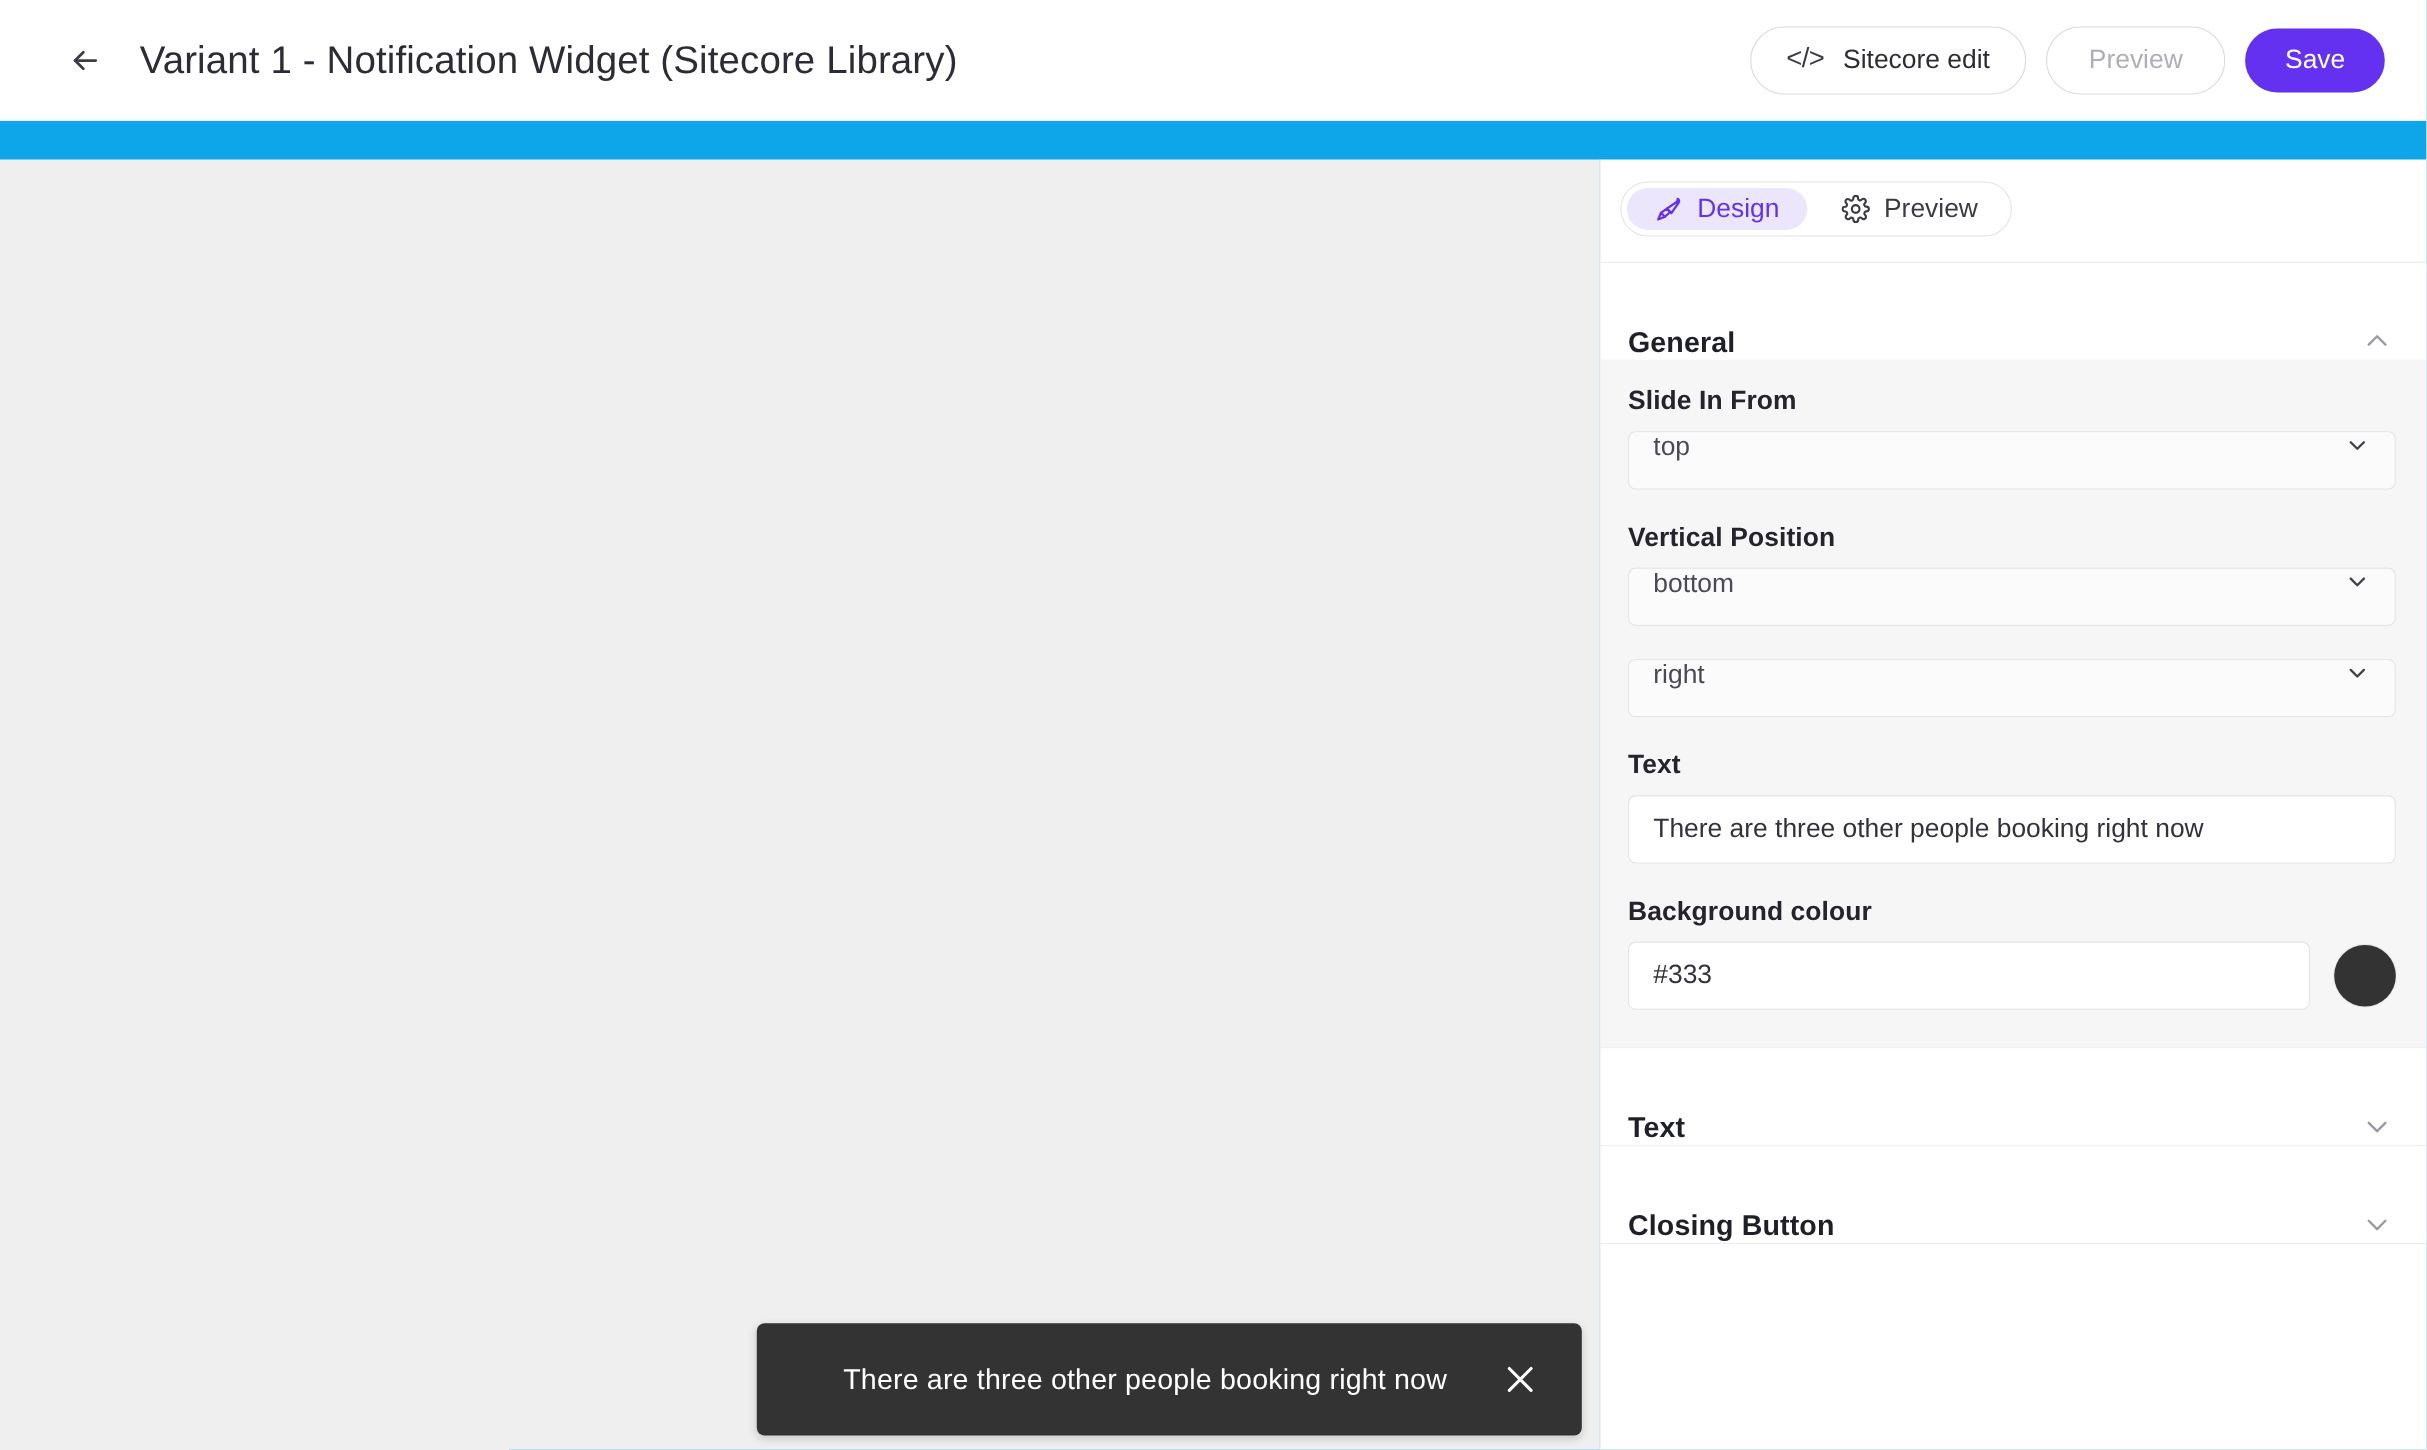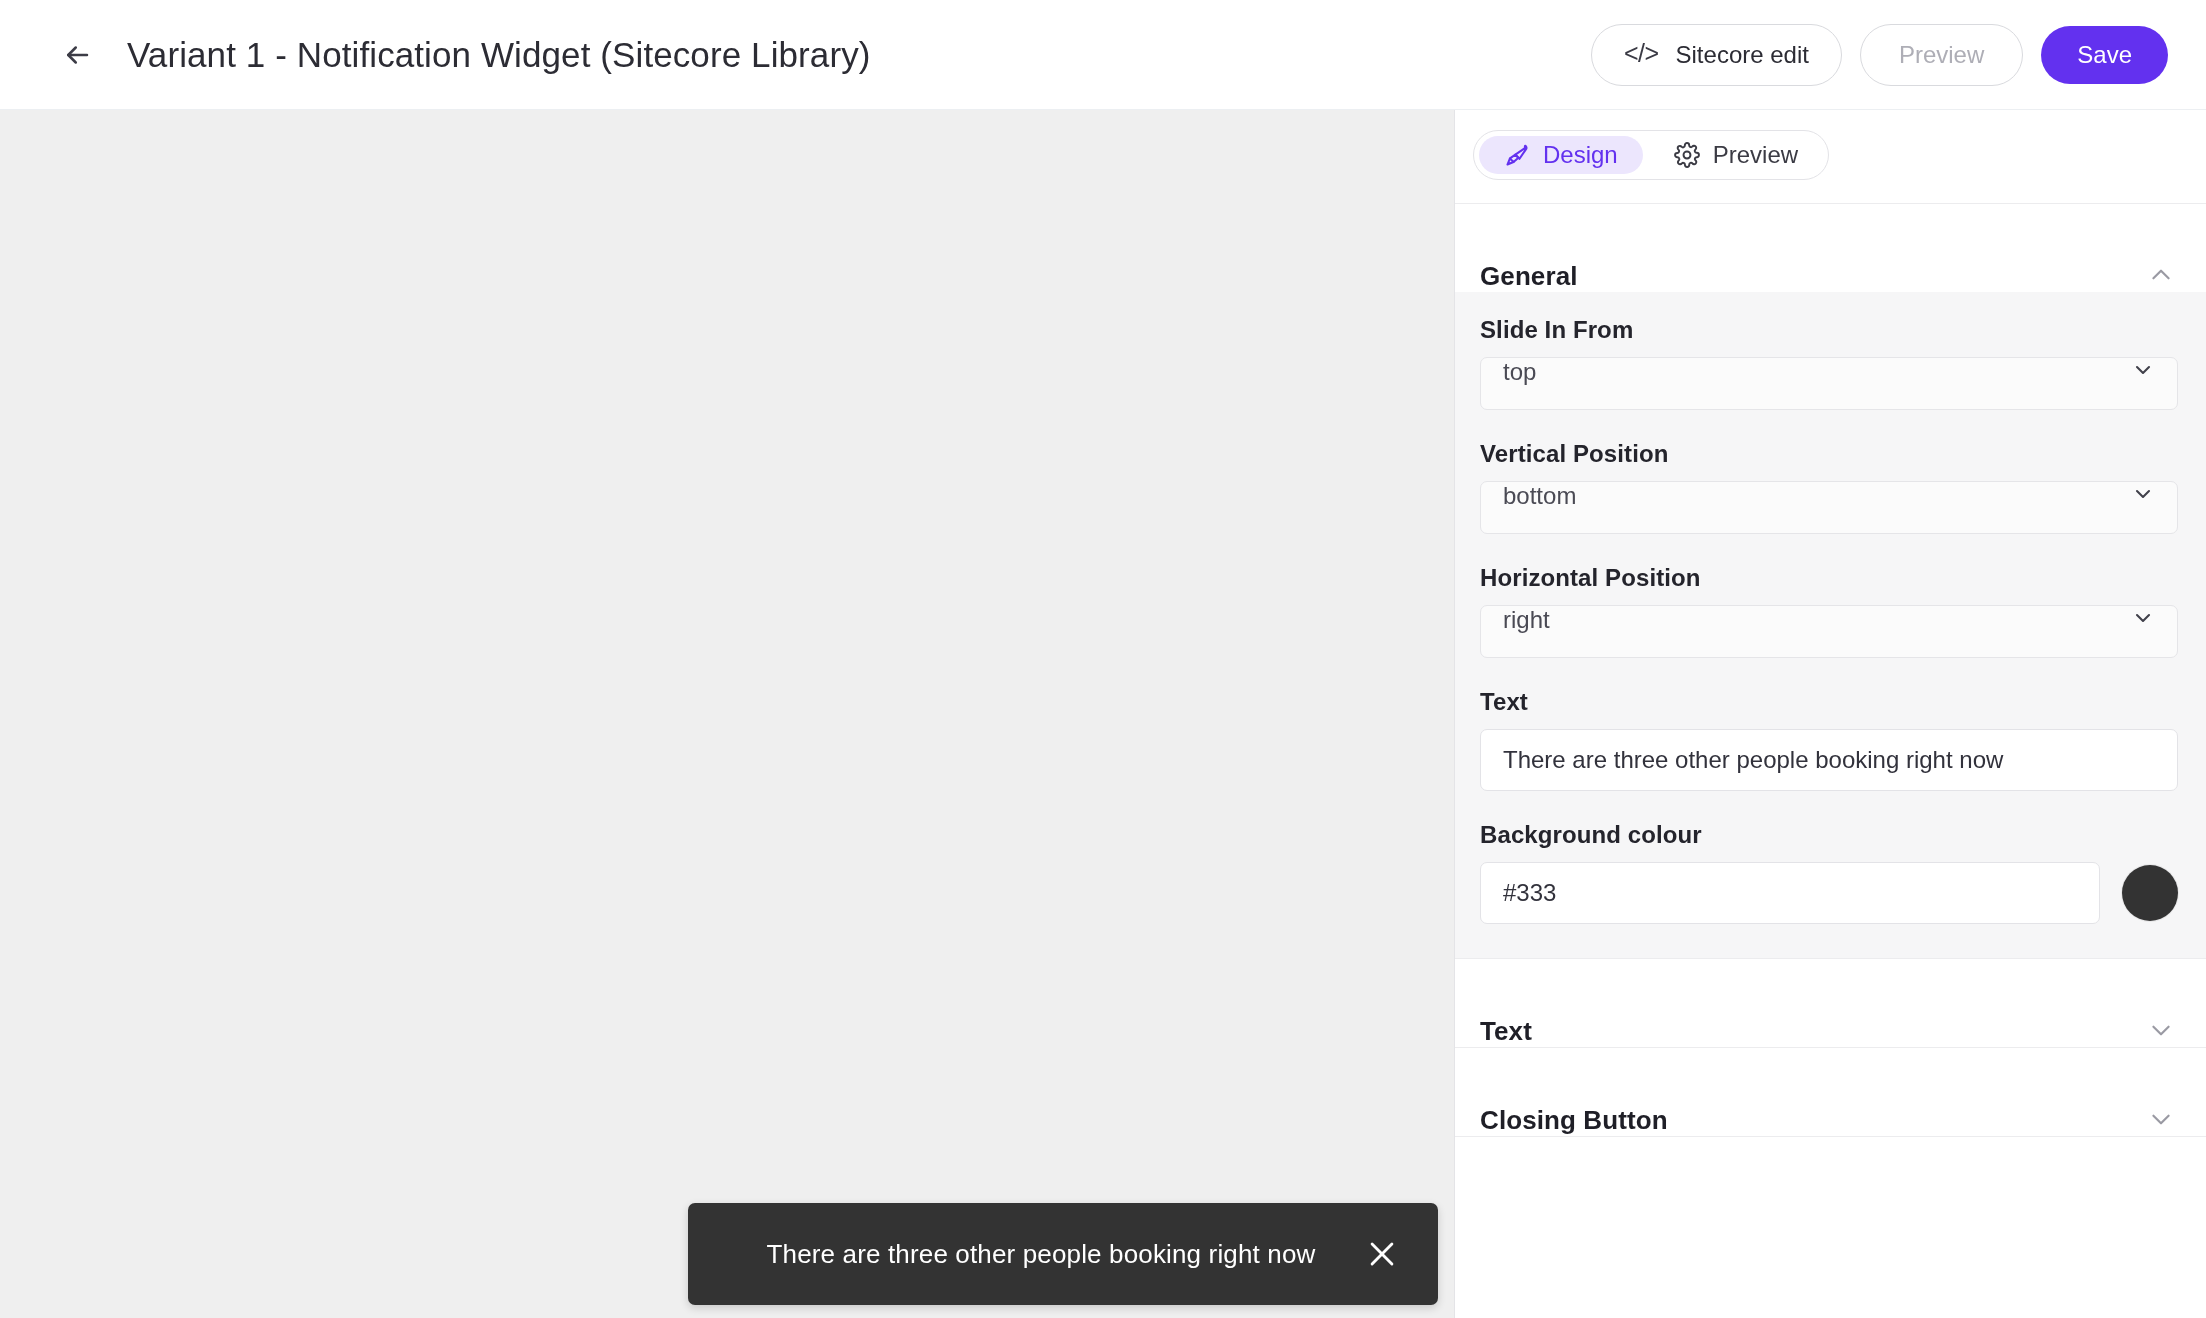--- a/index.html
+++ b/index.html
@@ -9,21 +9,22 @@
     overflow: hidden;
     font-family: "Liberation Sans", "DejaVu Sans", sans-serif;
     background: #ffffff;
     -webkit-font-smoothing: antialiased;
   }
 
   #app {
     position: relative;
     width: 2206px; height: 1318px;
     display: flex; flex-direction: column;
-    background: #0c4a6e;
+    background: #0ea5e9;
+    gap: 35px;
   }
 
   
   .topbar {
     height: 110px;
     flex: 0 0 110px;
     background: #ffffff;
     display: flex;
     align-items: center;
     padding: 0 38px 0 54px;
@@ -391,21 +392,20 @@
                 <svg width="24" height="24" viewBox="0 0 24 24" fill="none" stroke="#41414b" stroke-width="2.1" stroke-linecap="round" stroke-linejoin="round">
                   <polyline points="6 9 12 15 18 9"></polyline>
                 </svg>
               </span>
             </div>
           </div>
 
           <div class="field-gap"></div>
 
           <div class="field">
-            <label class="field-label">Horizontal Position</label>
             <div class="select-box">
               <span class="select-value">right</span>
               <span class="select-chev">
                 <svg width="24" height="24" viewBox="0 0 24 24" fill="none" stroke="#41414b" stroke-width="2.1" stroke-linecap="round" stroke-linejoin="round">
                   <polyline points="6 9 12 15 18 9"></polyline>
                 </svg>
               </span>
             </div>
           </div>
 

